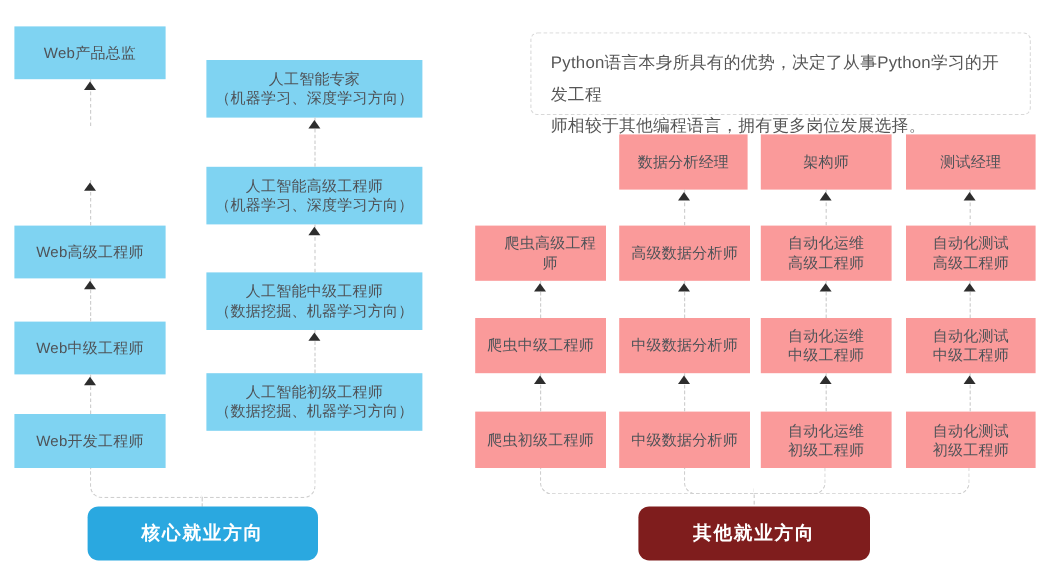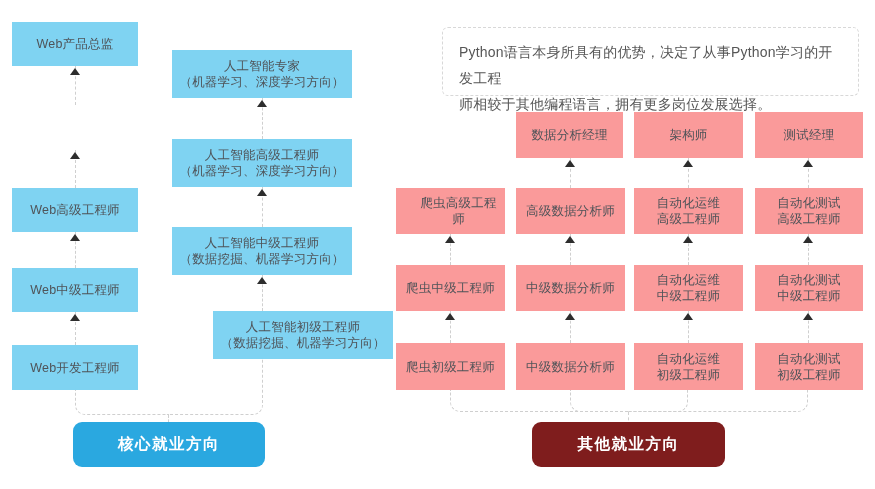--- a/index.html
+++ b/index.html
@@ -123,21 +123,21 @@
     <span class="l2">（机器学习、深度学习方向）</span>
   </div>
   <div class="node blue" style="left:172px;top:139px;width:180px;height:48px;">
     <span>人工智能高级工程师</span>
     <span class="l2">（机器学习、深度学习方向）</span>
   </div>
   <div class="node blue" style="left:172px;top:227px;width:180px;height:48px;">
     <span>人工智能中级工程师</span>
     <span class="l2">（数据挖掘、机器学习方向）</span>
   </div>
-  <div class="node blue" style="left:172px;top:311px;width:180px;height:48px;margin-left:41px;">
+  <div class="node blue" style="left:172px;top:311px;width:180px;height:48px;">
     <span>人工智能初级工程师</span>
     <span class="l2">（数据挖掘、机器学习方向）</span>
   </div>
 
   <div class="vline" style="left:262px;top:98px;height:41px;"></div>
   <div class="arrow" style="left:257px;top:100px;"></div>
   <div class="vline" style="left:262px;top:187px;height:40px;"></div>
   <div class="arrow" style="left:257px;top:189px;"></div>
   <div class="vline" style="left:262px;top:275px;height:36px;"></div>
   <div class="arrow" style="left:257px;top:277px;"></div>

